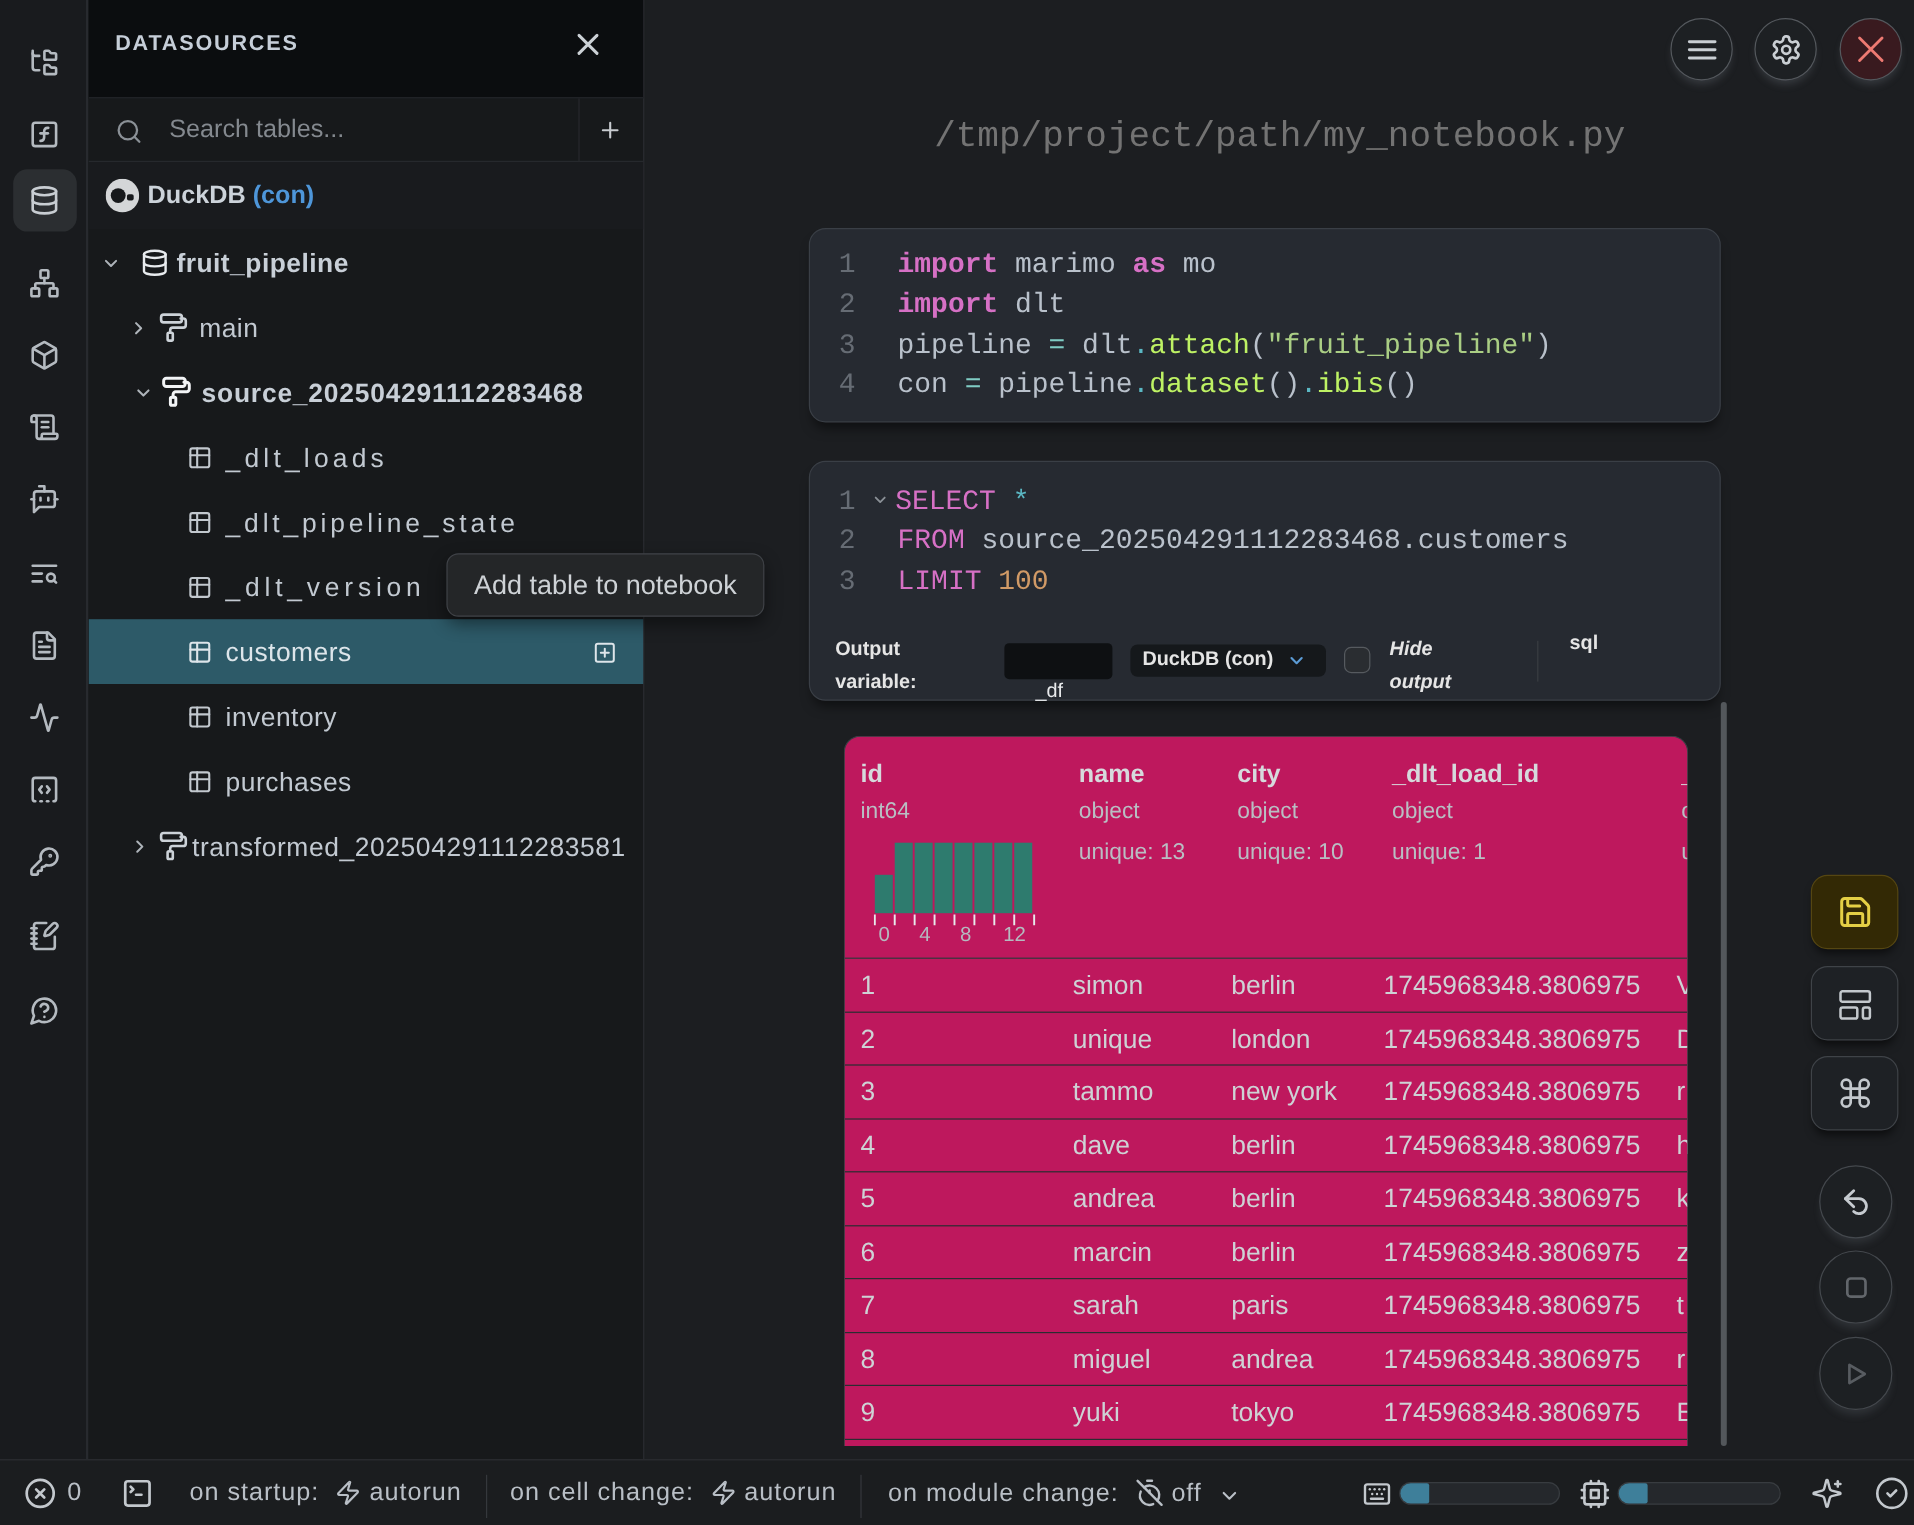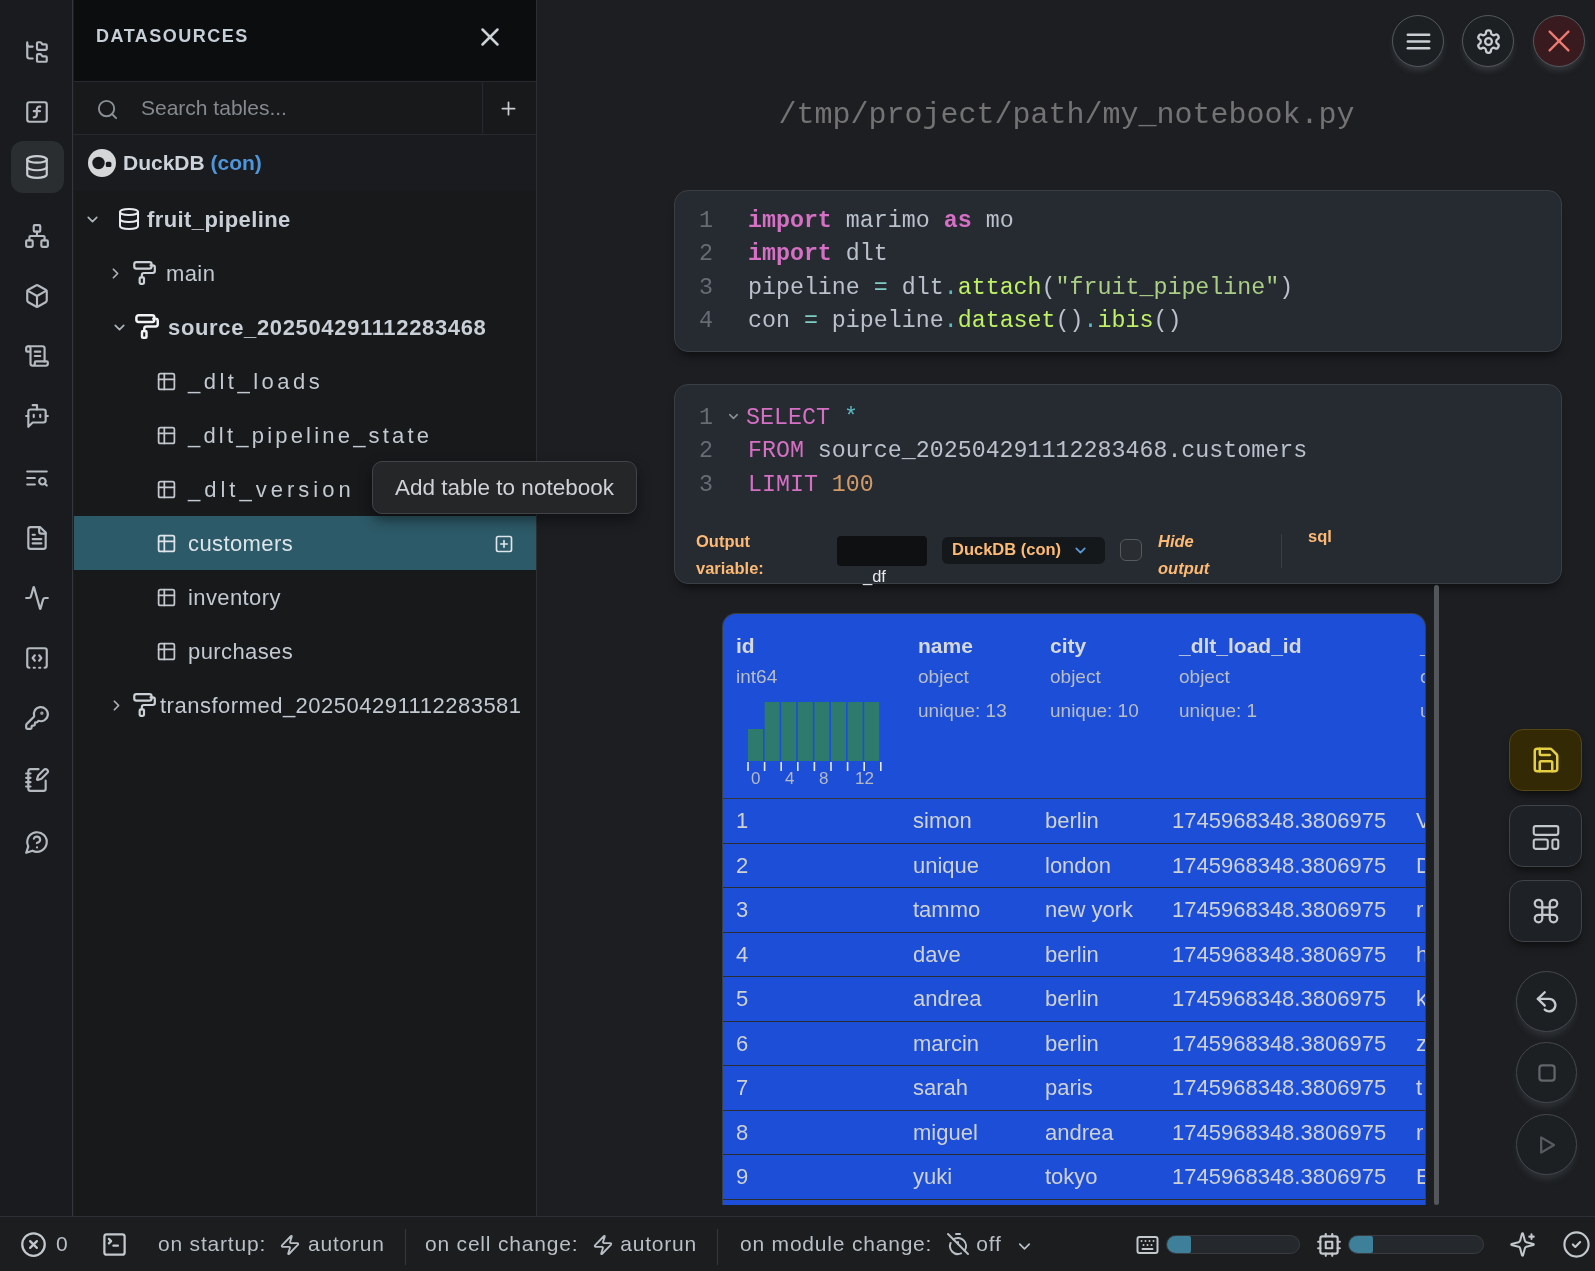--- a/index.html
+++ b/index.html
@@ -20,34 +20,34 @@
 #duckrow { position:absolute; left:0; top:135px; width:100%; height:56px; background:#191b1e; }
 .trow { position:absolute; left:0; width:100%; height:54px; color:#c2c9d1; font-size:22px; letter-spacing:0.4px; }
 .trow .lbl { position:absolute; top:15px; }
 .b { font-weight:bold; }
 .tic { position:absolute; color:#cdd3d9; }
 #tooltip { position:absolute; left:372px; top:461px; width:265px; height:53px; background:#242628; border:1px solid #404348; border-radius:10px; color:#ced2d6; font-size:22.5px; line-height:51px; text-align:center; box-shadow:0 6px 14px rgba(0,0,0,.45); z-index:50; }
 
 #main { position:absolute; left:538px; top:0; width:1057px; height:1216px; background:#1c1e21; }
 .topbtn { position:absolute; top:15px; width:52px; height:52px; border-radius:50%; background:#1d2023; border:1px solid #54585d; box-shadow:0 5px 7px -2px rgba(130,138,146,.28); display:flex; align-items:center; justify-content:center; color:#c9ced3; }
 #fpath { position:absolute; left:0; top:98px; width:1057px; text-align:center; font-family:"Liberation Mono", monospace; font-size:30px; color:#737373; }
-.cell { position:absolute; left:136px; width:888px; background:#262a31; border:1px solid #3a3f46; border-radius:14px; box-shadow:0 8px 10px -4px rgba(0,0,0,.5); }
+.cell { position:absolute; left:136px; width:760px; background:#262a31; border:1px solid #3a3f46; border-radius:14px; box-shadow:0 8px 10px -4px rgba(0,0,0,.5); }
 pre.code { font-family:"Liberation Mono", monospace; font-size:23.3px; line-height:33.4px; color:#b9c1cb; }
 .ln { display:inline-block; width:38px; text-align:right; color:#666c74; margin-right:7px; }
 .kw { color:#d670c5; font-weight:bold; }
 .kwn { color:#d670c5; }
 .op { color:#7fccc4; }
 .dot { color:#5bb8c4; }
 .fn { color:#bef264; }
 .str { color:#aace84; }
 .num { color:#d19a66; }
 
-.blue { color:#fdba74; font-weight:bold; }
-
-#outtbl { position:absolute; left:165px; top:613px; width:704px; height:592px; border:1px solid #3b3f44; border-radius:14px 14px 0 0; border-bottom:none; overflow:hidden; background:#1d4ed8;margin-left:19px; }
+.blue { color:#e5e5e5; font-weight:bold; }
+
+#outtbl { position:absolute; left:165px; top:613px; width:704px; height:592px; border:1px solid #3b3f44; border-radius:14px 14px 0 0; border-bottom:none; overflow:hidden; background:#be185d; }
 .htxt { position:absolute; color:#d6d9dc; font-size:21px; font-weight:bold; }
 .htxt2 { position:absolute; color:#b9bec3; font-size:19px; }
 .row { position:absolute; left:0; width:100%; height:44.5px; border-top:1px solid #2a2d31; color:#ced2d5; font-size:22px; }
 .row span { position:absolute; top:9px; }
 
 .sqbtn { position:absolute; left:971px; width:73px; height:62px; border-radius:14px; background:#1e2125; border:1px solid #3f4348; box-shadow:0 6px 8px -3px rgba(0,0,0,.6); display:flex; align-items:center; justify-content:center; color:#c3c8cd; }
 .cirbtn { position:absolute; left:978px; width:61px; height:61px; border-radius:50%; background:#1d2023; border:1px solid #44484d; box-shadow:0 6px 7px -2px rgba(120,128,136,.22); display:flex; align-items:center; justify-content:center; }
 
 #sbar { position:absolute; left:0; top:1216px; width:1595px; height:55px; background:#1b1d1f; border-top:1px solid #2c2f33; color:#b9bfc6; font-size:21px; letter-spacing:0.8px; }
 #sbar .it { position:absolute; top:15px; }

